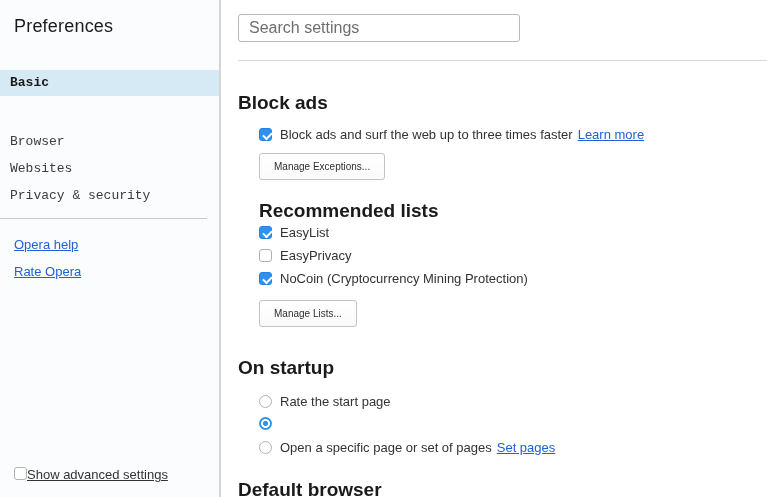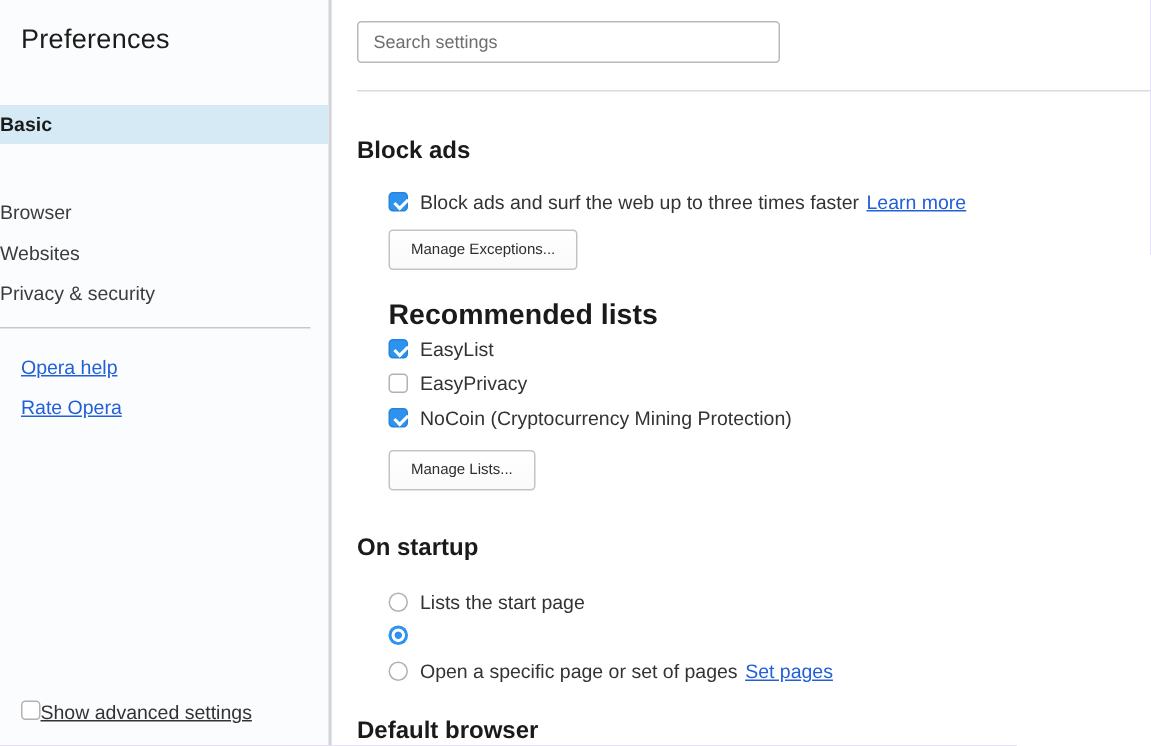--- a/index.html
+++ b/index.html
@@ -20,22 +20,22 @@
     background: #fbfcfd;
     border-right: 2px solid #d4d4d4;
   }
   .pref-title {
     position: absolute; left: 14px; top: 16px;
     font-size: 18px; font-weight: 500; color: #1b1b1b;
     letter-spacing: 0.2px;
   }
   .nav-item {
     position: absolute; left: 0; width: 219px; height: 26px;
-    line-height: 26px; padding-left: 0;
-    color: #3c3c3c; cursor: pointer;
+    line-height: 26px; padding-left: 10px;
+    color: #3c3c3c; cursor: pointer; font-family: Liberation Mono, monospace;
   }
   .nav-item.active {
     background: #d6eaf5;
     font-weight: bold; color: #1a1a1a;
   }
   .side-divider {
     position: absolute; left: 0; top: 218px; width: 207px; height: 0;
     border-top: 1px solid #c9c9c9;
   }
   .side-link {
@@ -46,34 +46,34 @@
     position: absolute; left: 14px; top: 467px;
     display: flex; align-items: flex-start; gap: 0; text-decoration: underline;
   }
 
   
   .content { position: absolute; left: 221px; top: 0; right: 0; bottom: 0; background: #fff; }
 
   .search-input {
     position: absolute; left: 17px; top: 14px; width: 282px; height: 28px;
     border: 1px solid #b9b9b9; border-radius: 3px;
-    padding: 0 10px; font-size: 12px; color: #333;
+    padding: 0 10px; font-size: 16px; color: #333;
     font-family: "Liberation Sans", "DejaVu Sans", sans-serif;
     background: #fff; outline: none;
   }
   .search-input::placeholder { color: #6e6e6e; opacity: 1; }
 
   .top-divider {
     position: absolute; left: 17px; top: 60px; right: 0; height: 0;
     border-top: 1px solid #dadada;
   }
 
   .section-heading {
     position: absolute; left: 17px;
-    font-size: 16px; font-weight: bold; color: #1a1a1a;
+    font-size: 19px; font-weight: bold; color: #1a1a1a;
   }
   .sub-heading {
     position: absolute; left: 38px;
     font-size: 19px; font-weight: bold; color: #1a1a1a;
   }
 
   .control-row {
     position: absolute; left: 38px;
     display: flex; align-items: center; gap: 8px; white-space: nowrap;
   }
@@ -177,21 +177,21 @@
       <span class="checkbox checked"></span>
       <label>NoCoin (Cryptocurrency Mining Protection)</label>
     </div>
 
     <button class="btn" style="left:38px; top:300px">Manage Lists...</button>
 
     <div class="section-heading" style="top:357px">On startup</div>
 
     <div class="control-row" style="top:394px">
       <span class="radio"></span>
-      <label>Lists the start page</label>
+      <label>Rate the start page</label>
     </div>
     <div class="control-row" style="top:417px">
       <span class="radio selected"></span>
     </div>
     <div class="control-row" style="top:440px">
       <span class="radio"></span>
       <label>Open a specific page or set of pages</label>
       <a class="inline-link" style="margin-left:-3px">Set pages</a>
     </div>
 

